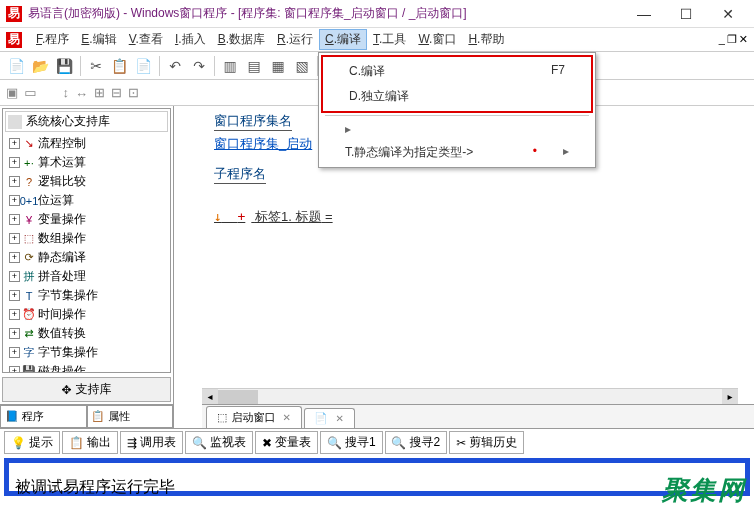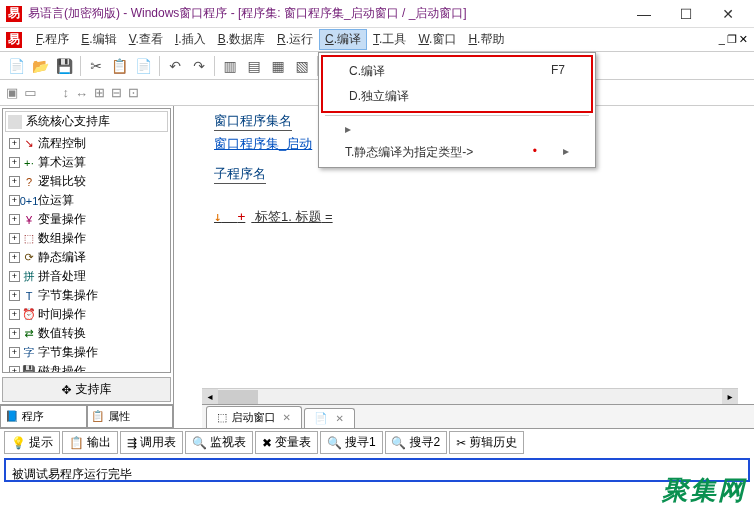--- a/index.html
+++ b/index.html
@@ -41,21 +41,21 @@
 .code-expr .plus { color: #c00; }
 .scroll-h { position: absolute; bottom: 0; left: 0; right: 16px; height: 16px; background: #f0f0f0; border-top: 1px solid #ccc; display: flex; align-items: center; }
 .scroll-h .arrow { width: 16px; height: 16px; background: #ddd; display: flex; align-items: center; justify-content: center; font-size: 10px; }
 .scroll-h .thumb { width: 40px; height: 14px; background: #ccc; }
 .content-tabs { height: 24px; display: flex; align-items: flex-end; padding: 0 4px; border-top: 1px solid #999; gap: 2px; background: #f4f4f4; }
 .content-tabs .ctab { padding: 3px 10px; border: 1px solid #999; background: #fff; border-bottom: none; display: flex; align-items: center; gap: 4px; font-size: 11px; border-radius: 3px 3px 0 0; }
 .content-tabs .ctab .x { color: #888; font-size: 10px; margin-left: 3px; }
 .bottom-panel { border-top: 1px solid #999; }
 .bottom-tabs { display: flex; gap: 2px; padding: 2px 4px; align-items: center; }
 .bottom-tabs .btab { padding: 2px 6px; border: 1px solid #aaa; background: #fff; display: flex; align-items: center; gap: 3px; font-size: 12px; }
-.output-area { margin: 2px 4px; border: 2px solid #1d4ed8; padding: 6px 6px; height: 24px; font-size: 12px; }
+.output-area { margin: 2px 4px; border: 5px solid #1d4ed8; padding: 14px 6px; height: 24px; font-size: 16px; }
 .dropdown { position: absolute; top: 52px; left: 318px; width: 278px; background: #fff; border: 1px solid #999; box-shadow: 2px 2px 4px rgba(0,0,0,.3); z-index: 100; padding: 2px; }
 .dropdown .dgroup { border: 2px solid #d00; padding: 2px; margin-bottom: 2px; }
 .dropdown .ditem { display: flex; padding: 4px 24px 4px 24px; justify-content: space-between; color: #333; }
 .dropdown .ditem .arrow-r { color: #666; }
 .dropdown .dsep { height: 1px; background: #ccc; margin: 2px 4px; }
 .watermark { position: absolute; right: 8px; bottom: 6px; font-size: 26px; font-weight: bold; font-style: italic; color: #0a9050; letter-spacing: 2px; pointer-events: none; }
 </style>
 </head>
 <body>
 

